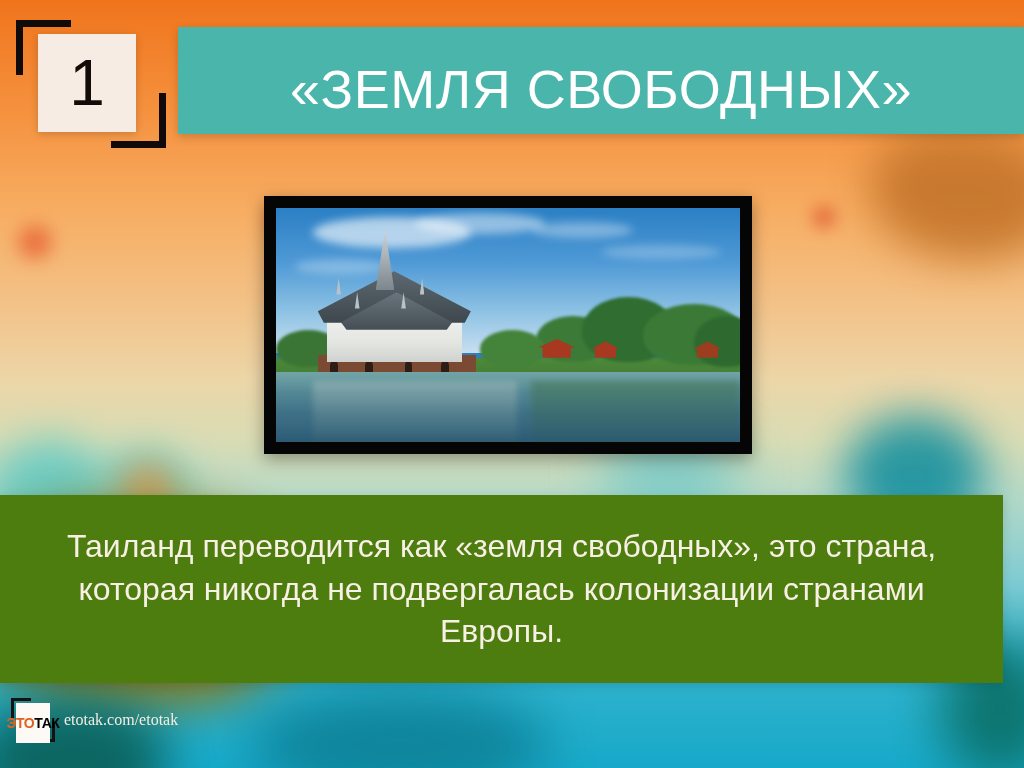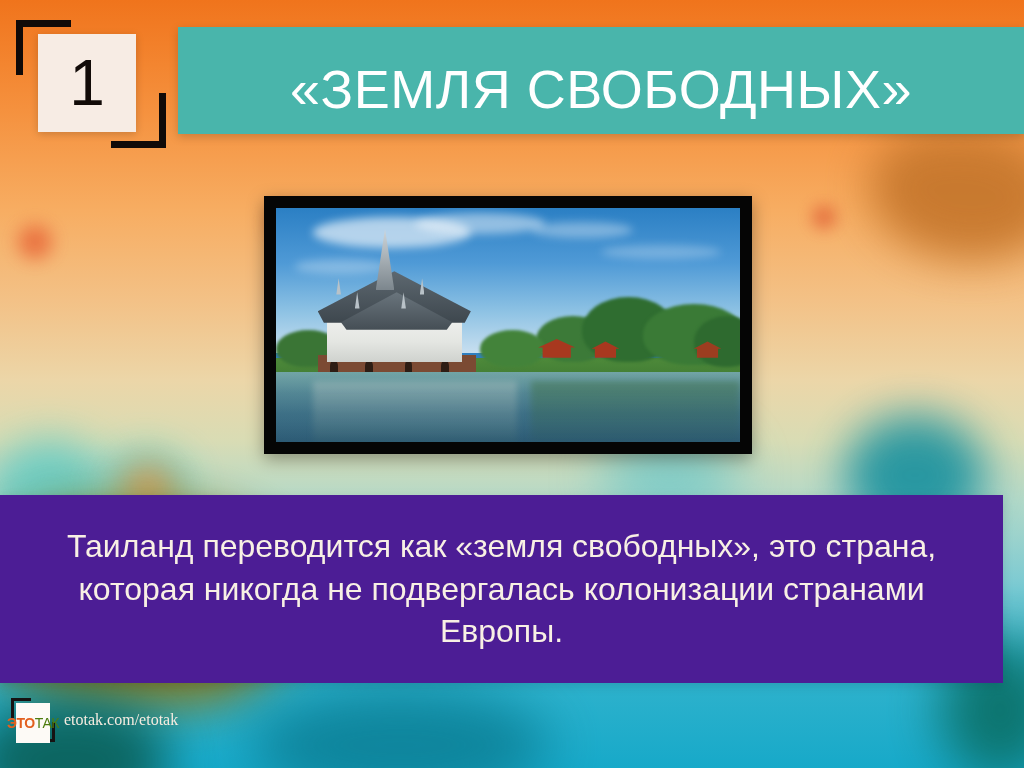--- a/index.html
+++ b/index.html
@@ -272,21 +272,21 @@
     filter: blur(3px);
   }
 
   
   .caption-band {
     position: absolute;
     left: 0;
     top: 495px;
     width: 1003px;
     height: 188px;
-    background: #4c1d95;
+    background: #4d7c0f;
     display: flex;
     align-items: center;
     justify-content: center;
     box-shadow: 0 3px 10px rgba(0,0,0,.12);
   }
   .caption-text {
     color: #f8f0e4;
     font-size: 32px;
     line-height: 1.33;
     text-align: center;
@@ -331,22 +331,22 @@
     line-height: 1;
   }
   .wm-eto {
     font-size: 14px;
     font-weight: bold;
     color: #e2601f;
     letter-spacing: -.4px;
   }
   .wm-tak {
     font-size: 14px;
-    font-weight: normal;
-    color: #4d7c0f;
+    font-weight: bold;
+    color: #000000;
     letter-spacing: -.4px;
   }
   .wm-url {
     color: #f6ece0;
     font-size: 16px;
     font-family: "Liberation Serif", serif;
   }
 </style>
 </head>
 <body>

